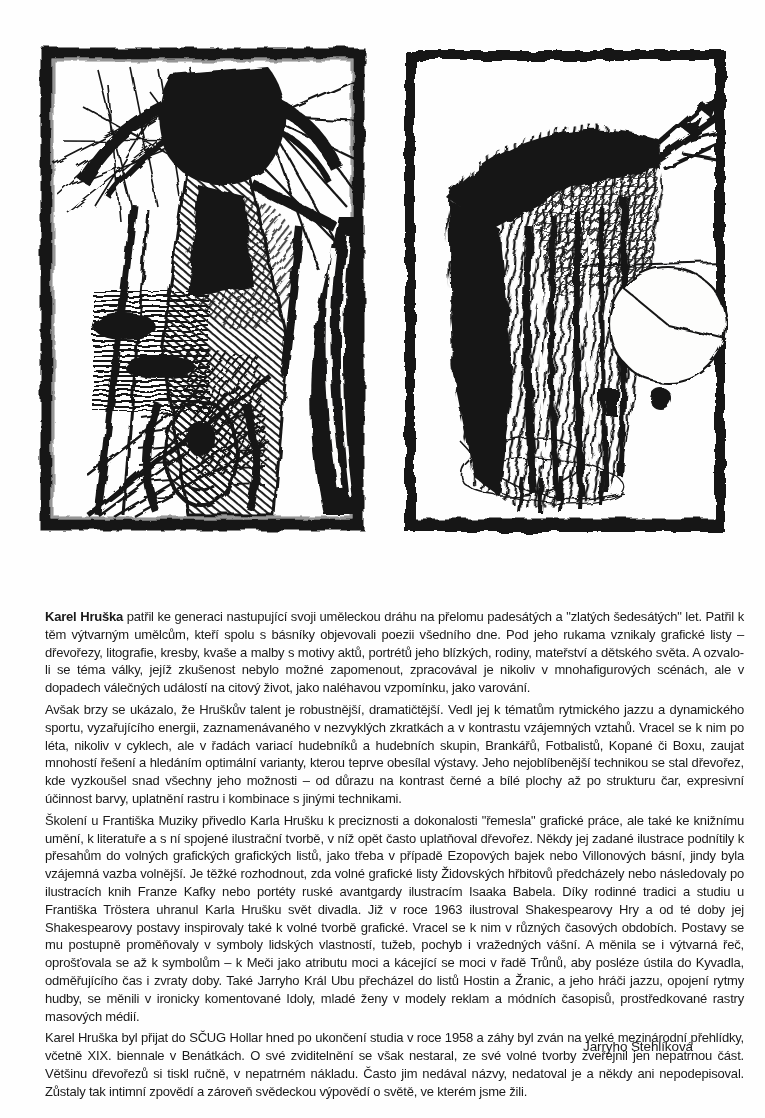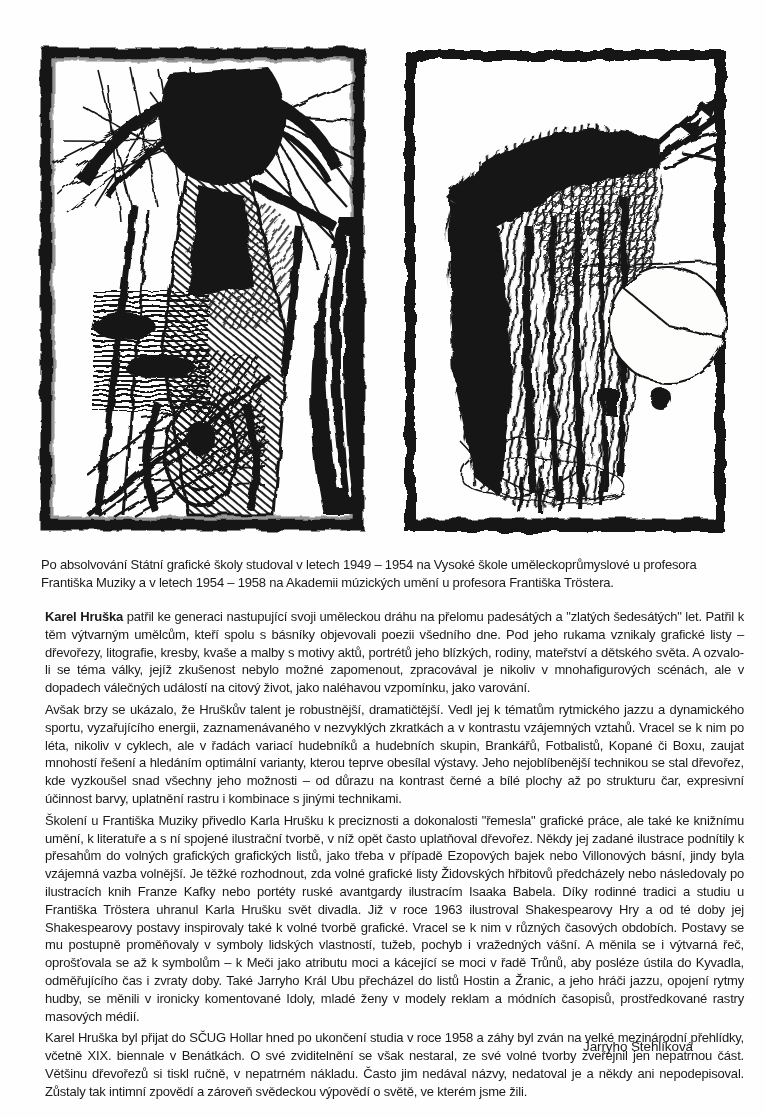--- a/index.html
+++ b/index.html
@@ -132,21 +132,20 @@
         <path d="M196,342l20,0l0,28l-11,0l0,-15l-9,0Z" fill="#141414" stroke="none"></path>
         <circle cx="259" cy="352" r="11" fill="#141414" stroke="none"></circle>
         <ellipse cx="120" cy="420" rx="62" ry="28" stroke-width="1.5" transform="rotate(-8 120 420)"></ellipse>
         <ellipse cx="150" cy="434" rx="72" ry="22" stroke-width="1.2" transform="rotate(5 150 434)"></ellipse>
         <path d="M60,396Q122,470 222,446" stroke-width="1.5"></path>
         <path d="M120,430L116,464M140,432L138,466M160,430L158,465M180,428L178,462M200,424L198,458" stroke-width="4"></path>
       </g>
     </svg>
   </figure>
 
-  <p class="intro">Po absolvování Státní grafické školy studoval v letech 1949 – 1954 na Vysoké škole uměleckoprůmyslové u profesora Františka Muziky a v letech 1954 – 1958 na Akademii múzických umění u profesora Františka Tröstera.</p>
 
   <div class="essay">
     <p><strong>Karel Hruška</strong><span> patřil ke generaci nastupující svoji uměleckou dráhu na přelomu padesátých a "zlatých šedesátých" let. Patřil k těm výtvarným umělcům, kteří spolu s básníky objevovali poezii všedního dne. Pod jeho rukama vznikaly grafické listy – dřevořezy, litografie, kresby, kvaše a malby s motivy aktů, portrétů jeho blízkých, rodiny, mateřství a dětského světa. A ozvalo-li se téma války, jejíž zkušenost nebylo možné zapomenout, zpracovával je nikoliv v mnohafigurových scénách, ale v dopadech válečných událostí na citový život, jako naléhavou vzpomínku, jako varování.</span></p>
     <p>Avšak brzy se ukázalo, že Hruškův talent je robustnější, dramatičtější. Vedl jej k tématům rytmického jazzu a dynamického sportu, vyzařujícího energii, zaznamenávaného v nezvyklých zkratkách a v kontrastu vzájemných vztahů. Vracel se k nim po léta, nikoliv v cyklech, ale v řadách variací hudebníků a hudebních skupin, Brankářů, Fotbalistů, Kopané či Boxu, zaujat mnohostí řešení a hledáním optimální varianty, kterou teprve obesílal výstavy. Jeho nejoblíbenější technikou se stal dřevořez, kde vyzkoušel snad všechny jeho možnosti – od důrazu na kontrast černé a bílé plochy až po strukturu čar, expresivní účinnost barvy, uplatnění rastru i kombinace s jinými technikami.</p>
     <p>Školení u Františka Muziky přivedlo Karla Hrušku k preciznosti a dokonalosti "řemesla" grafické práce, ale také ke knižnímu umění, k literatuře a s ní spojené ilustrační tvorbě, v níž opět často uplatňoval dřevořez. Někdy jej zadané ilustrace podnítily k přesahům do volných grafických grafických listů, jako třeba v případě Ezopových bajek nebo Villonových básní, jindy byla vzájemná vazba volnější. Je těžké rozhodnout, zda volné grafické listy Židovských hřbitovů předcházely nebo následovaly po ilustracích knih Franze Kafky nebo portéty ruské avantgardy ilustracím Isaaka Babela. Díky rodinné tradici a studiu u Františka Tröstera uhranul Karla Hrušku svět divadla. Již v roce 1963 ilustroval Shakespearovy Hry a od té doby jej Shakespearovy postavy inspirovaly také k volné tvorbě grafické. Vracel se k nim v různých časových obdobích. Postavy se mu postupně proměňovaly v symboly lidských vlastností, tužeb, pochyb i vražedných vášní. A měnila se i výtvarná řeč, oprošťovala se až k symbolům – k Meči jako atributu moci a kácející se moci v řadě Trůnů, aby posléze ústila do Kyvadla, odměřujícího čas i zvraty doby. Také Jarryho Král Ubu přecházel do listů Hostin a Žranic, a jeho hráči jazzu, opojení rytmy hudby, se měnili v ironicky komentované Idoly, mladé ženy v modely reklam a módních časopisů, prostředkované rastry masových médií.</p>
     <p>Karel Hruška byl přijat do SČUG Hollar hned po ukončení studia v roce 1958 a záhy byl zván na velké mezinárodní přehlídky, včetně XIX. biennale v Benátkách. O své zviditelnění se však nestaral, ze své volné tvorby zveřejnil jen nepatrnou část. Většinu dřevořezů si tiskl ručně, v nepatrném nákladu. Často jim nedával názvy, nedatoval je a někdy ani nepodepisoval. Zůstaly tak intimní zpovědí a zároveň svědeckou výpovědí o světě, ve kterém jsme žili.</p>
   </div>
 
   <div class="signature">Jarryho Stehlíková</div>
 

